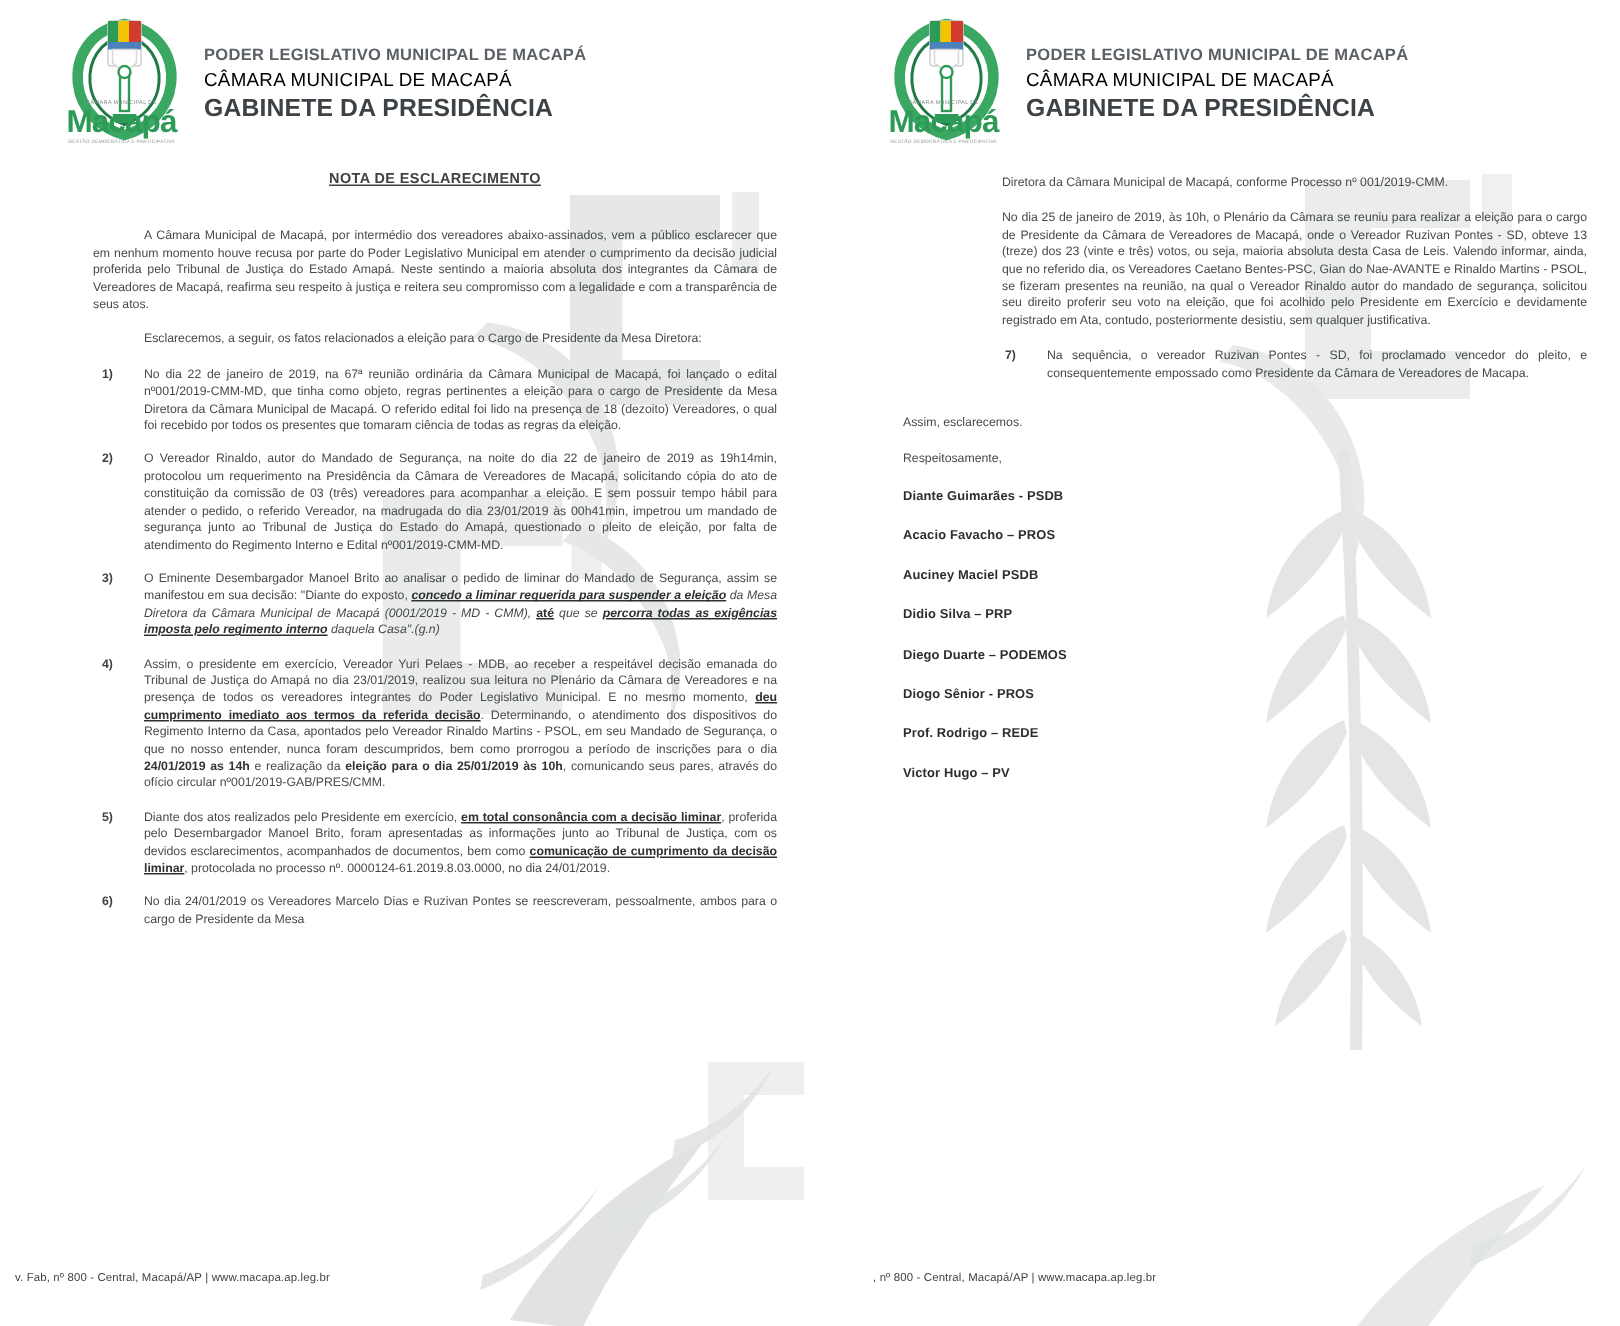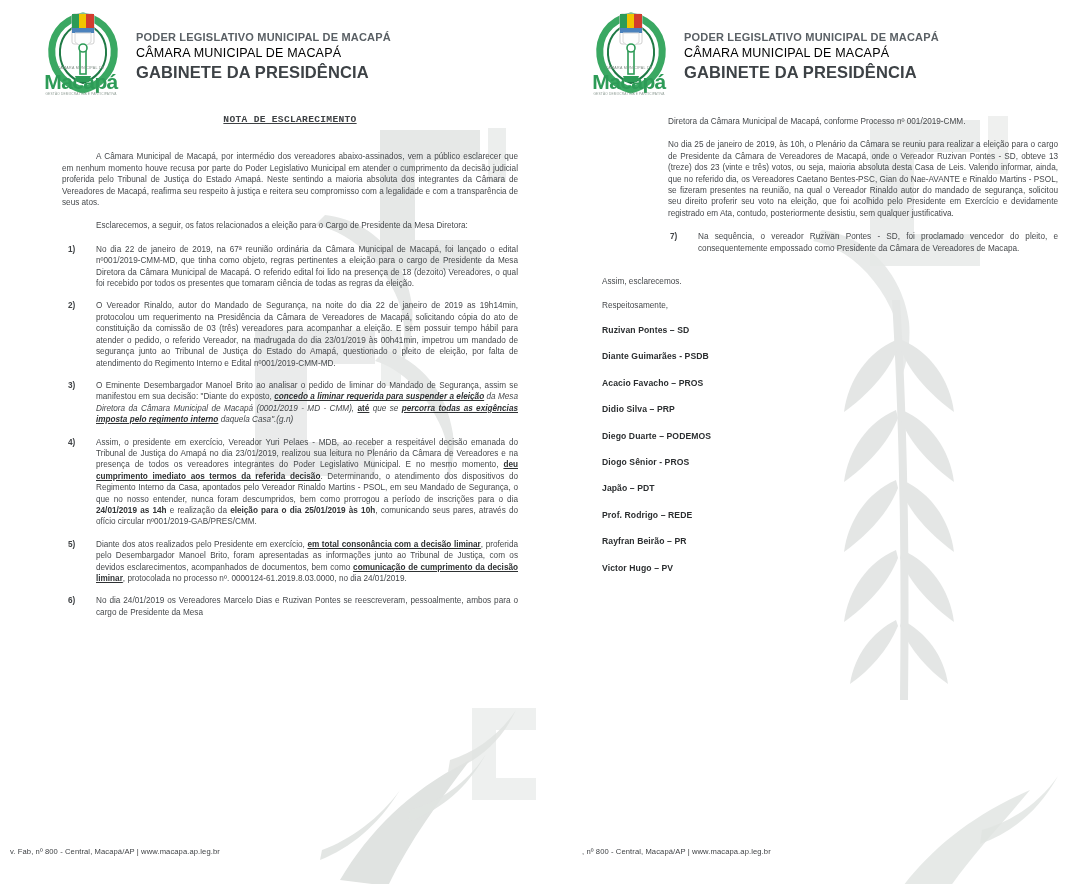--- a/index.html
+++ b/index.html
@@ -77,21 +77,20 @@
   .page-right .body { margin: 0 22px 0 108px; padding-top: 16px; }
 
   .doc-title {
     text-align: center;
     font-size: 9.6px;
     font-weight: bold;
     text-decoration: underline;
     letter-spacing: .3px;
     color: #3e4144;
     margin-bottom: 26px;
-    font-family: Liberation Mono, monospace;
   }
   p.para { margin: 0 0 12px 0; text-indent: 34px; }
   p.para.noind { text-indent: 0; }
 
   ol.items { list-style: none; margin: 0; padding: 0; }
   ol.items > li {
     position: relative;
     padding-left: 34px;
     margin-bottom: 11px;
     text-align: justify;
@@ -295,29 +294,27 @@
       <p class="para noind">Diretora da Câmara Municipal de Macapá, conforme Processo nº 001/2019-CMM.</p>
       <p class="para noind">No dia 25 de janeiro de 2019, às 10h, o Plenário da Câmara se reuniu para realizar a eleição para o cargo de Presidente da Câmara de Vereadores de Macapá, onde o Vereador Ruzivan Pontes - SD, obteve 13 (treze) dos 23 (vinte e três) votos, ou seja, maioria absoluta desta Casa de Leis. Valendo informar, ainda, que no referido dia, os Vereadores Caetano Bentes-PSC, Gian do Nae-AVANTE e Rinaldo Martins - PSOL, se fizeram presentes na reunião, na qual o Vereador Rinaldo autor do mandado de segurança, solicitou seu direito proferir seu voto na eleição, que foi acolhido pelo Presidente em Exercício e devidamente registrado em Ata, contudo, posteriormente desistiu, sem qualquer justificativa.</p>
       <ol class="items" id="p2-items">
           <li><span class="num">7)</span><span>Na sequência, o vereador Ruzivan Pontes - SD, foi proclamado vencedor do pleito, e consequentemente empossado como Presidente da Câmara de Vereadores de Macapa.</span></li>
         </ol>
 
       <div class="sig">
         <div class="line">Assim, esclarecemos.</div>
         <div class="line">Respeitosamente,</div>
         <div class="names" id="signatory-list">
-            <div class="name">Ruzivan Pontes – SD</div>
             <div class="name">Diante Guimarães - PSDB</div>
             <div class="name">Acacio Favacho – PROS</div>
+            <div class="name">Auciney Maciel PSDB</div>
             <div class="name">Didio Silva – PRP</div>
             <div class="name">Diego Duarte – PODEMOS</div>
             <div class="name">Diogo Sênior - PROS</div>
-            <div class="name">Japão – PDT</div>
             <div class="name">Prof. Rodrigo – REDE</div>
-            <div class="name">Rayfran Beirão – PR</div>
             <div class="name">Victor Hugo – PV</div>
           </div>
       </div>
     </div>
 
     <div class="footer">, nº 800 - Central, Macapá/AP | www.macapa.ap.leg.br</div>
   </div>
 </div>
 
 </body></html>

